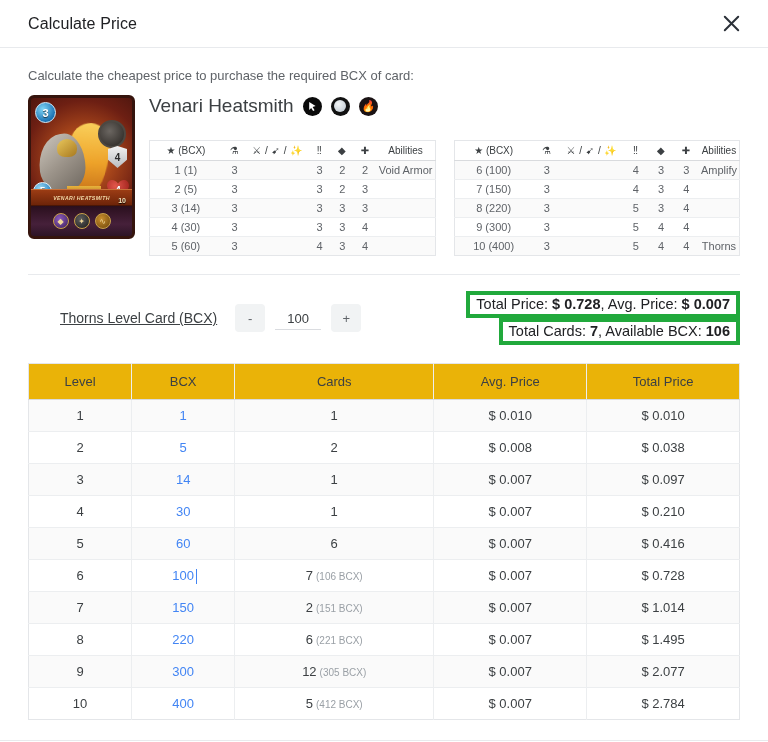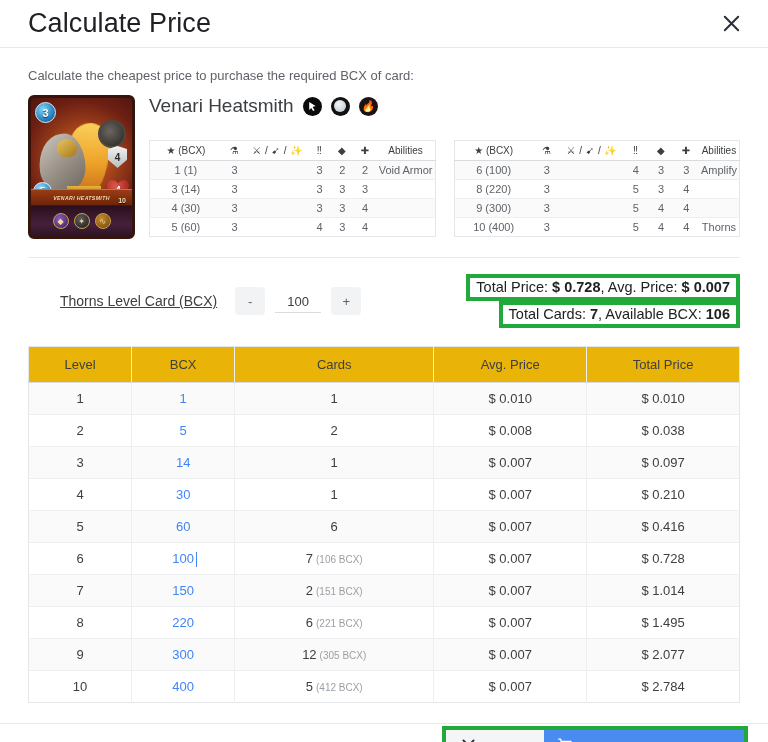--- a/index.html
+++ b/index.html
@@ -15,21 +15,21 @@
   
   .modal-header {
     position: relative;
     height: 48px;
     display: flex;
     align-items: center;
     padding: 0 22px 0 28px;
     border-bottom: 1px solid #e8eaed;
   }
   .modal-title {
-    font-size: 27px;
+    font-size: 16px;
     font-weight: 400;
     color: #202124;
     letter-spacing: .1px;
   }
   .close-x {
     position: absolute;
     right: 24px; top: 50%;
     transform: translateY(-50%);
     width: 26px; height: 26px;
     display: flex; align-items: center; justify-content: center;
@@ -415,20 +415,29 @@
                 <tr>
                   <td class="c-bcx">1 (1)</td>
                   <td class="c-mana">3</td>
                   <td class="c-atk"></td>
                   <td class="c-spd">3</td>
                   <td class="c-arm">2</td>
                   <td class="c-hp">2</td>
                   <td class="c-ab">Void Armor</td>
                 </tr>
                 <tr>
+                  <td class="c-bcx">2 (5)</td>
+                  <td class="c-mana">3</td>
+                  <td class="c-atk"></td>
+                  <td class="c-spd">3</td>
+                  <td class="c-arm">2</td>
+                  <td class="c-hp">3</td>
+                  <td class="c-ab"></td>
+                </tr>
+                <tr>
                   <td class="c-bcx">3 (14)</td>
                   <td class="c-mana">3</td>
                   <td class="c-atk"></td>
                   <td class="c-spd">3</td>
                   <td class="c-arm">3</td>
                   <td class="c-hp">3</td>
                   <td class="c-ab"></td>
                 </tr>
                 <tr>
                   <td class="c-bcx">4 (30)</td>
@@ -467,20 +476,29 @@
             </thead>
             <tbody>
                 <tr>
                   <td class="c-bcx">6 (100)</td>
                   <td class="c-mana">3</td>
                   <td class="c-atk"></td>
                   <td class="c-spd">4</td>
                   <td class="c-arm">3</td>
                   <td class="c-hp">3</td>
                   <td class="c-ab">Amplify</td>
+                </tr>
+                <tr>
+                  <td class="c-bcx">7 (150)</td>
+                  <td class="c-mana">3</td>
+                  <td class="c-atk"></td>
+                  <td class="c-spd">4</td>
+                  <td class="c-arm">3</td>
+                  <td class="c-hp">4</td>
+                  <td class="c-ab"></td>
                 </tr>
                 <tr>
                   <td class="c-bcx">8 (220)</td>
                   <td class="c-mana">3</td>
                   <td class="c-atk"></td>
                   <td class="c-spd">5</td>
                   <td class="c-arm">3</td>
                   <td class="c-hp">4</td>
                   <td class="c-ab"></td>
                 </tr>

